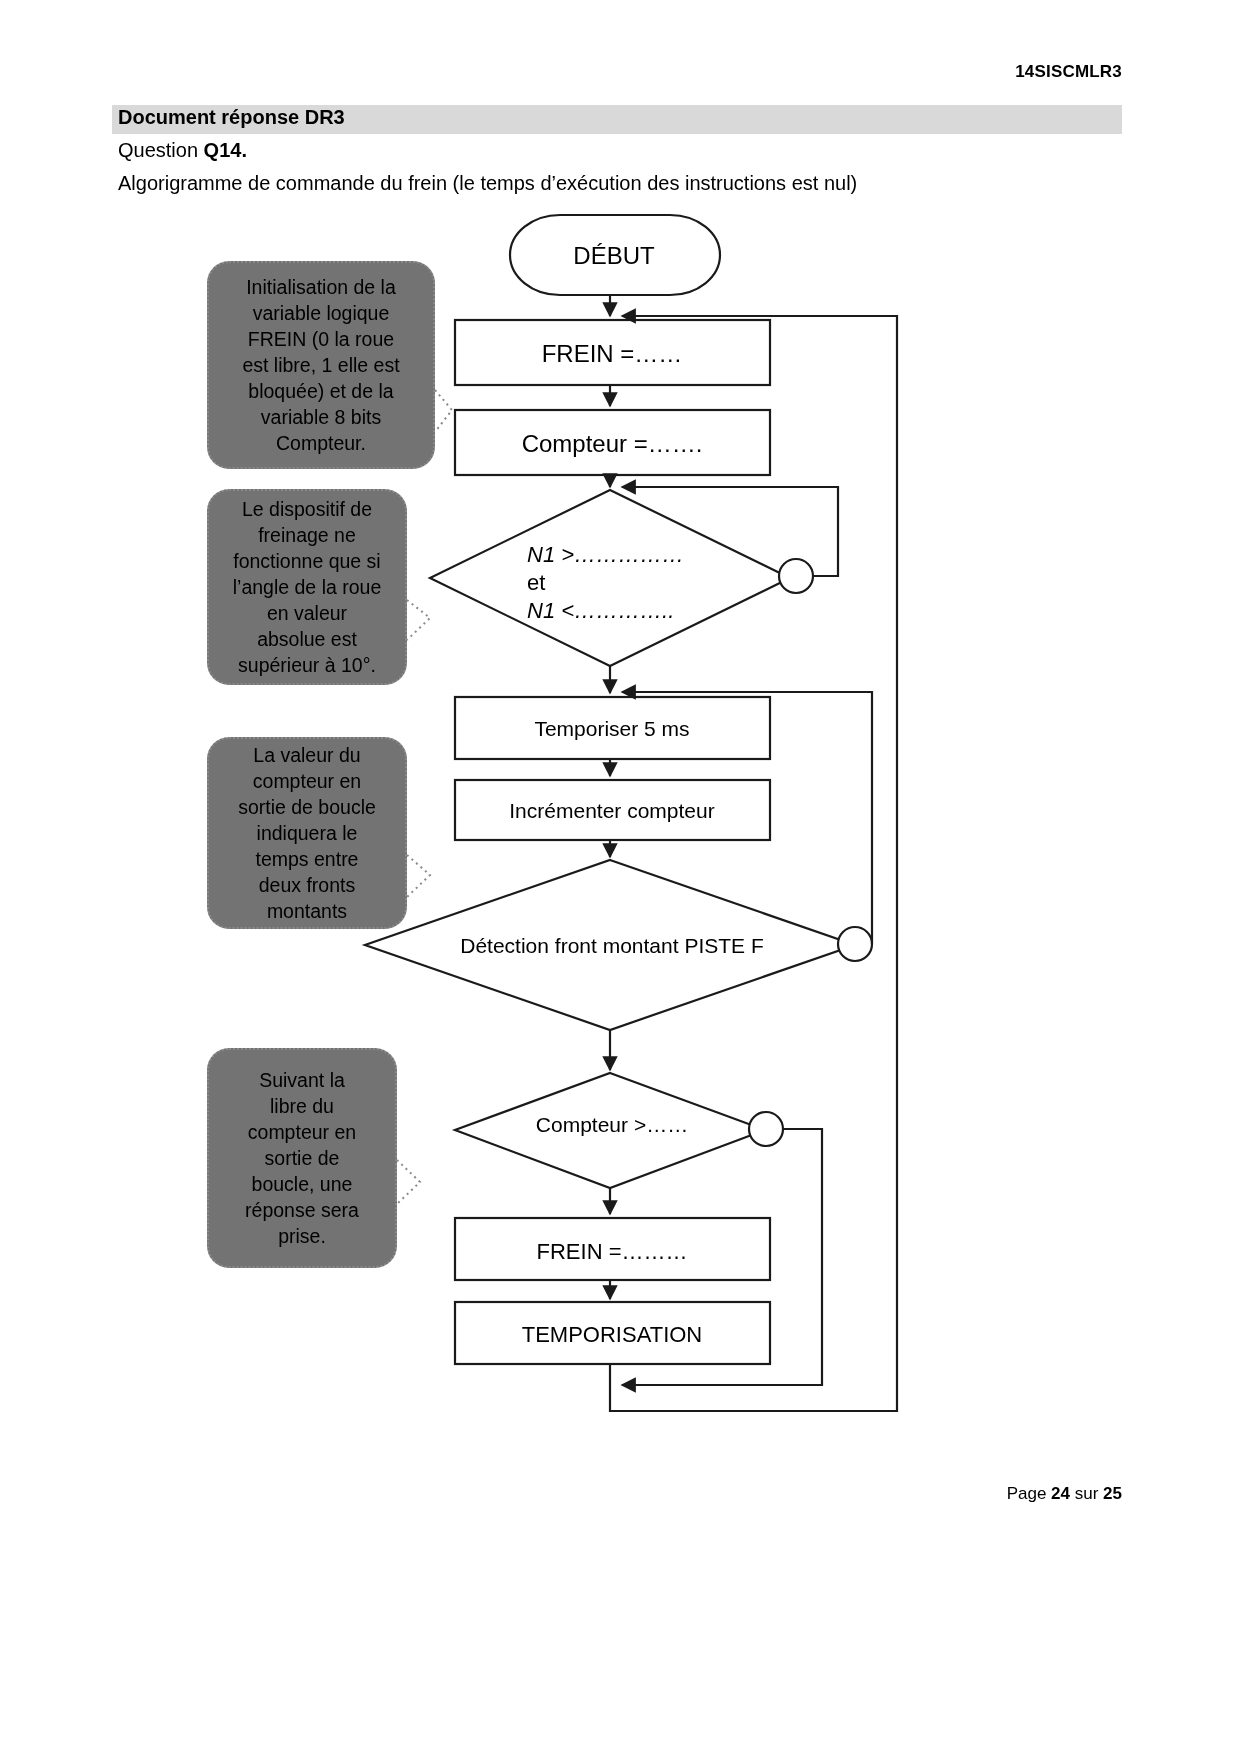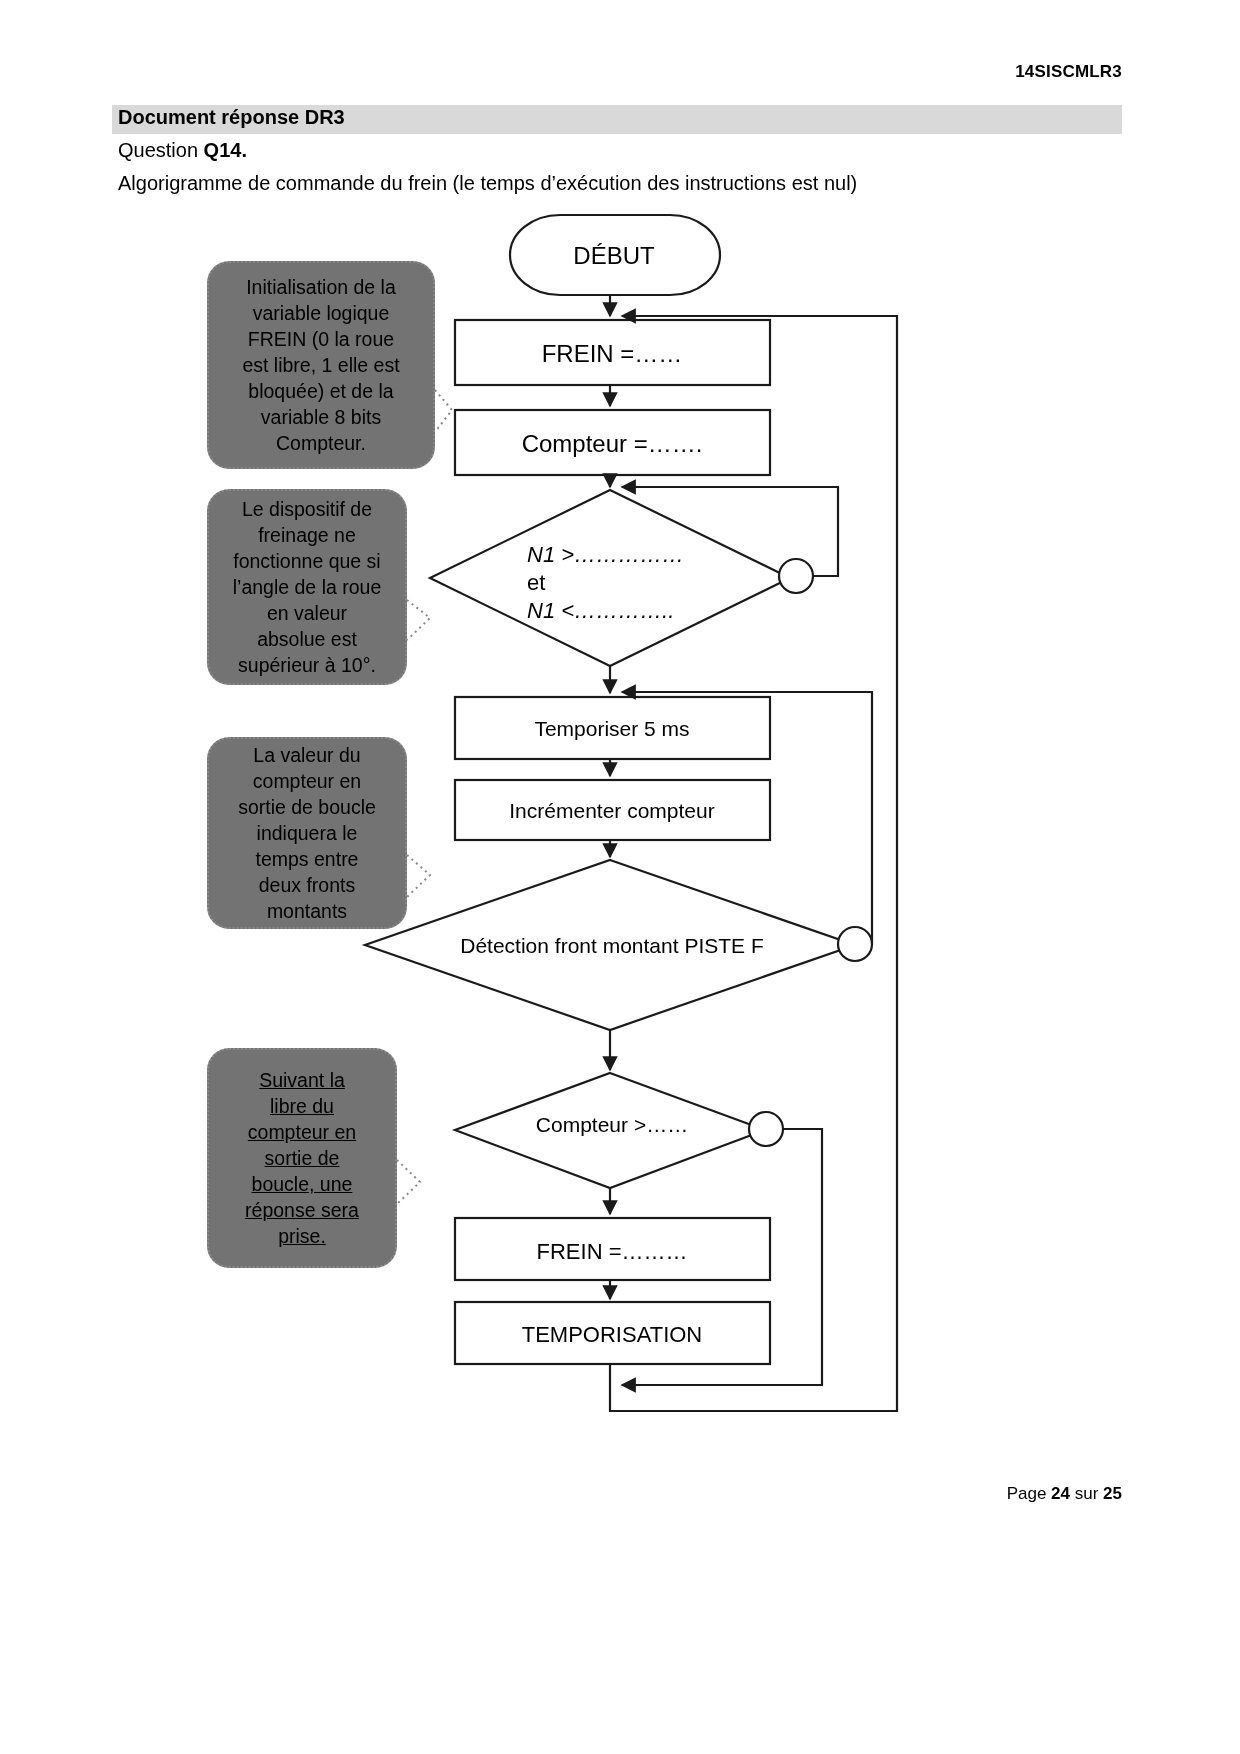--- a/index.html
+++ b/index.html
@@ -54,21 +54,21 @@
     text-align:center;
     font-size:19.5px;
     line-height:26px;
     padding:6px 10px;
   }
   .callout span{display:block;}
 
   #callout-init   {left:207px;top:261px;width:228px;height:208px;}
   #callout-angle  {left:207px;top:489px;width:200px;height:196px;}
   #callout-counter{left:207px;top:737px;width:200px;height:192px;}
-  #callout-decision{left:207px;top:1048px;width:190px;height:220px;text-decoration:underline;}
+  #callout-decision{left:207px;top:1048px;width:190px;height:220px;}
 </style>
 </head>
 <body>
 
 <div class="page">
 
   <div class="doc-code">14SISCMLR3</div>
 
   <div class="dr-band"></div>
   <div class="dr-band-text">Document réponse DR3</div>

